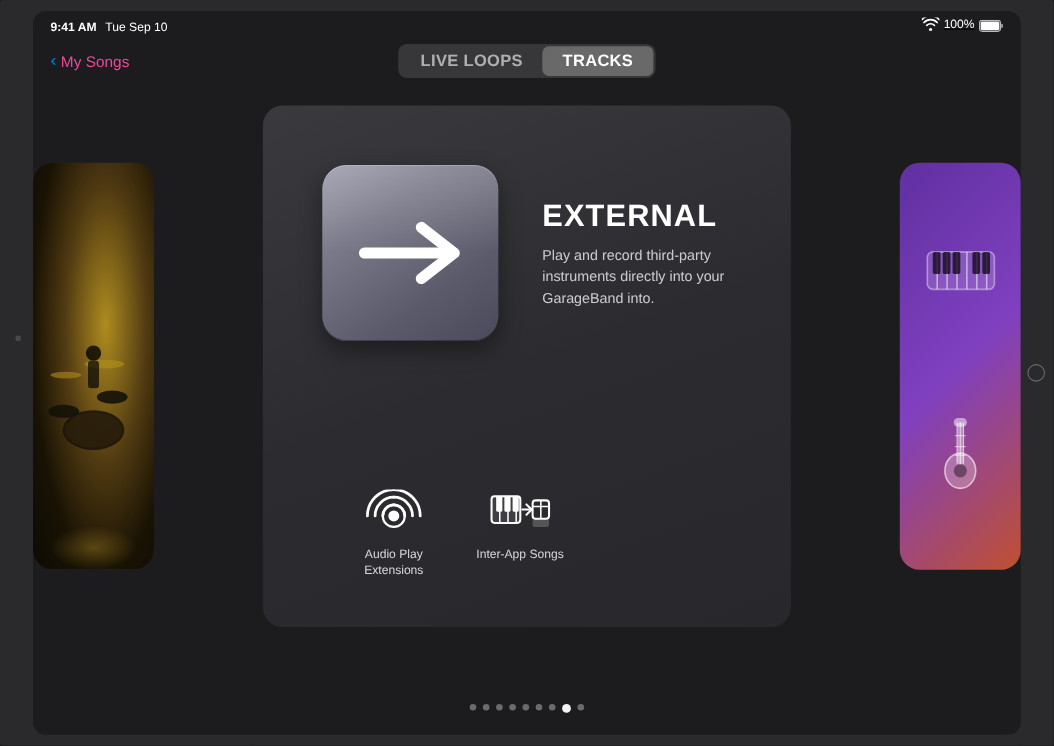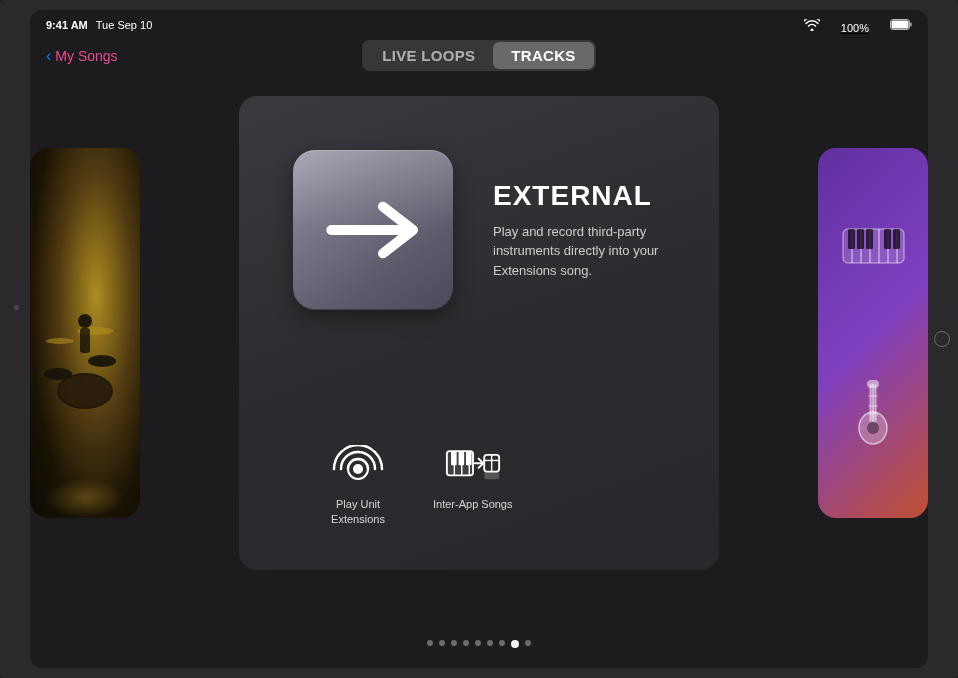--- a/index.html
+++ b/index.html
@@ -50,22 +50,22 @@
       font-weight: 600;
     }
 
     .status-date {
       font-size: 11px;
       color: #ffffff;
     }
 
     .status-right {
       display: flex;
-      align-items: flex-end;
-      gap: 21px;
+      align-items: flex-start;
+      gap: 4px;
       text-decoration: underline;
     }
 
     .battery-text {
       font-size: 11px;
       color: #ffffff;
     }
 
     
     .nav-bar {
@@ -429,21 +429,21 @@
               <svg class="arrow-svg" viewBox="0 0 120 80">
 
                 <line x1="10" y1="40" x2="100" y2="40" stroke="white" stroke-width="12" stroke-linecap="round"></line>
 
                 <polyline points="72,12 108,40 72,68" fill="none" stroke="white" stroke-width="12" stroke-linejoin="round" stroke-linecap="round"></polyline>
               </svg>
             </div>
 
             <div class="card-text-block">
               <div class="card-title">EXTERNAL</div>
-              <div class="card-description">Play and record third-party instruments directly into your Extensions song.</div>
+              <div class="card-description">Play and record third-party instruments directly into your GarageBand into.</div>
             </div>
           </div>
 
           <div class="card-center-bottom">
 
             <div class="bottom-icon-item">
               <div class="au-icon-wrapper">
                 <svg width="56" height="44" viewBox="0 0 56 44">
 
                   <circle cx="28" cy="24" r="5" fill="white"></circle>
@@ -452,21 +452,21 @@
                   <path d="M11 24a17 17 0 0 1 17-17" stroke="white" stroke-width="2.5" fill="none" stroke-linecap="round"></path>
                   <path d="M45 24a17 17 0 0 0-17-17" stroke="white" stroke-width="2.5" fill="none" stroke-linecap="round"></path>
                   <path d="M4 24a24 24 0 0 1 24-24" stroke="white" stroke-width="2.5" fill="none" stroke-linecap="round"></path>
                   <path d="M52 24a24 24 0 0 0-24-24" stroke="white" stroke-width="2.5" fill="none" stroke-linecap="round"></path>
 
                   <circle cx="28" cy="24" r="4" fill="white"></circle>
 
                   <circle cx="28" cy="24" r="10" stroke="white" stroke-width="2" fill="none" stroke-dasharray="0 0"></circle>
                 </svg>
               </div>
-              <span class="bottom-icon-label">Play Unit Extensions</span>
+              <span class="bottom-icon-label">Audio Play Extensions</span>
             </div>
 
             <div class="bottom-icon-item">
               <div class="iaa-icon-wrapper">
                 <svg width="60" height="46" viewBox="0 0 60 46">
 
                   <rect x="2" y="6" width="28" height="26" rx="3" fill="none" stroke="white" stroke-width="2"></rect>
                   <rect x="2" y="6" width="28" height="26" rx="3" fill="white" fill-opacity="0.1"></rect>
 
                   <line x1="10" y1="6" x2="10" y2="32" stroke="white" stroke-width="1.5"></line>

